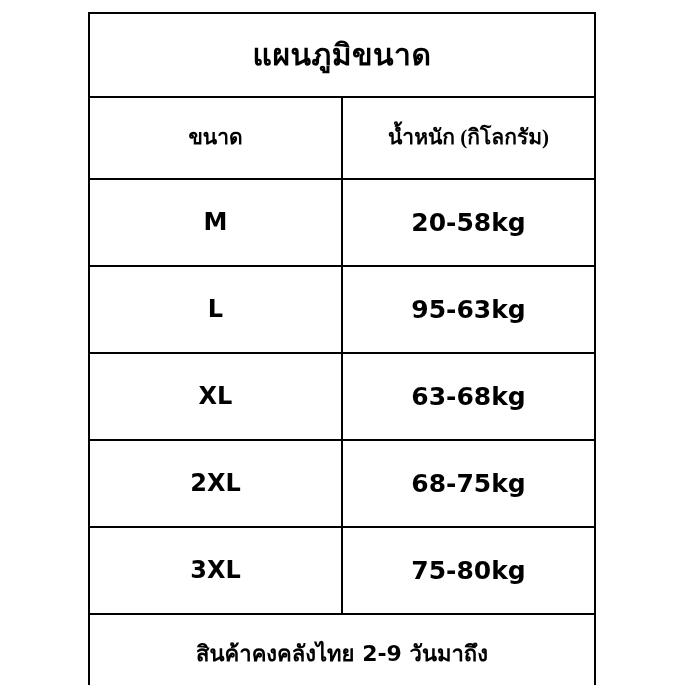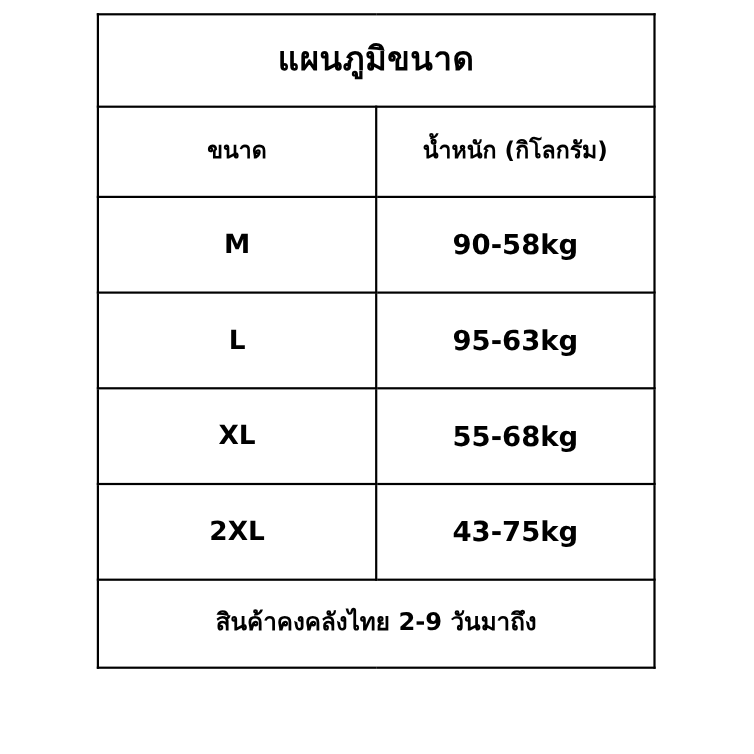--- a/index.html
+++ b/index.html
@@ -42,20 +42,21 @@
   .row-title td {
     height: 82px;
     font-size: 30px;
     font-weight: bold;
     letter-spacing: 0.5px;
   }
   .row-header td {
     height: 80px;
     font-size: 21px;
     font-weight: bold;
+    font-family: Liberation Serif, serif;
   }
   .row-data td {
     height: 85px;
     font-size: 25px;
     font-weight: bold;
   }
   .row-data td.col-size {
     font-size: 24px;
   }
   .row-footer td {
@@ -85,45 +86,53 @@
         </td>
         <td class="col-weight">
           <span class="cell-inner">น้ำหนัก (กิโลกรัม)</span>
         </td>
       </tr>
       <tr class="row-data">
         <td class="col-size">
           <span class="cell-inner">M</span>
         </td>
         <td class="col-weight">
-          <span class="cell-inner">90-58kg</span>
+          <span class="cell-inner">20-58kg</span>
         </td>
       </tr>
       <tr class="row-data">
         <td class="col-size">
           <span class="cell-inner">L</span>
         </td>
         <td class="col-weight">
           <span class="cell-inner">95-63kg</span>
         </td>
       </tr>
       <tr class="row-data">
         <td class="col-size">
           <span class="cell-inner">XL</span>
         </td>
         <td class="col-weight">
-          <span class="cell-inner">55-68kg</span>
+          <span class="cell-inner">63-68kg</span>
         </td>
       </tr>
       <tr class="row-data">
         <td class="col-size">
           <span class="cell-inner">2XL</span>
         </td>
         <td class="col-weight">
-          <span class="cell-inner">43-75kg</span>
+          <span class="cell-inner">68-75kg</span>
+        </td>
+      </tr>
+      <tr class="row-data">
+        <td class="col-size">
+          <span class="cell-inner">3XL</span>
+        </td>
+        <td class="col-weight">
+          <span class="cell-inner">75-80kg</span>
         </td>
       </tr>
       <tr class="row-footer">
         <td colspan="2">
           <span class="cell-inner">สินค้าคงคลังไทย 2-9 วันมาถึง</span>
         </td>
       </tr>
     </tbody>
   </table>
 </div>

